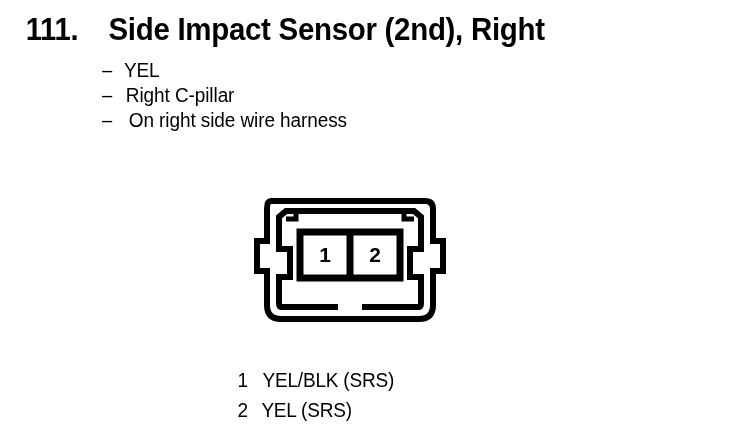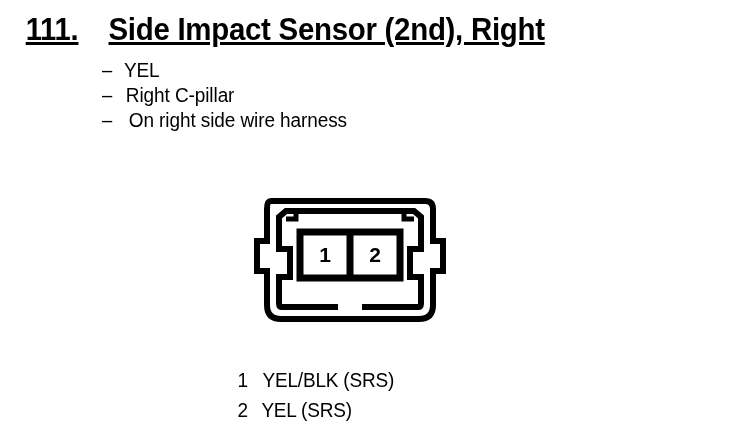--- a/index.html
+++ b/index.html
@@ -19,21 +19,20 @@
   }
 
   
   .header {
     position: absolute;
     left: 24px;
     top: 12px;
     display: flex;
     align-items: flex-end;
     white-space: nowrap;
-    text-decoration: underline;
   }
   .header-number {
     font-size: 31px;
     font-weight: bold;
     letter-spacing: -0.2px;
     transform: scaleX(0.94);
     transform-origin: left baseline;
   }
   .header-title {
     font-size: 31px;

